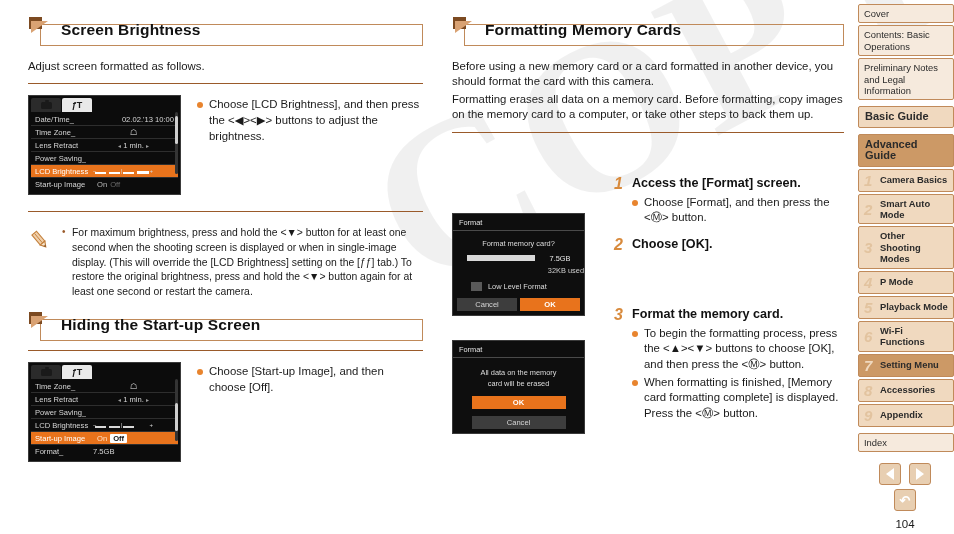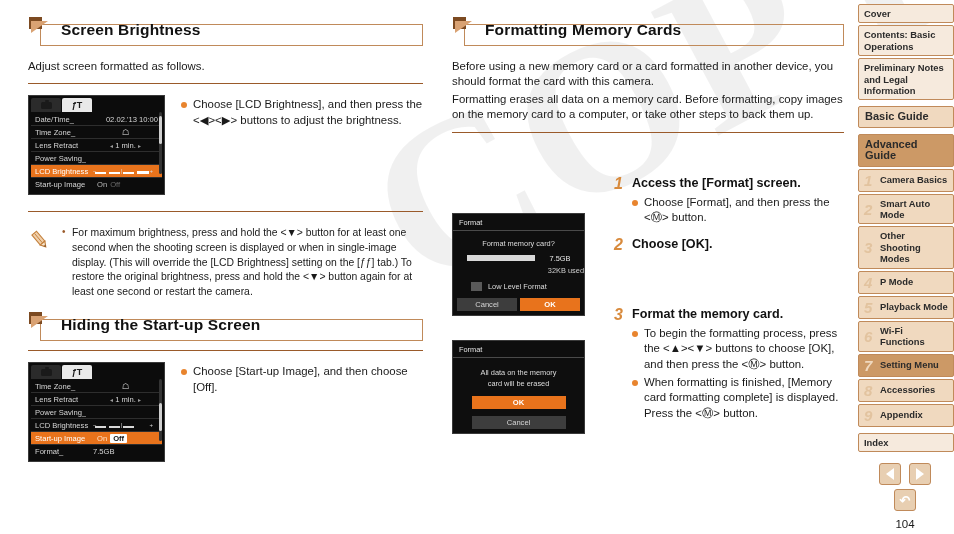--- a/index.html
+++ b/index.html
@@ -95,21 +95,21 @@
   }
   .rule.thin { border-top: 1px solid #9a5a2a; }
 
   
   .figrow { display: flex; margin-top: 11px; }
   .figrow .shot { flex: 0 0 auto; }
   .figrow .txt  { flex: 1 1 auto; padding-left: 16px; padding-top: 2px; }
 
   
   .lcd {
-    width: 137px;
+    width: 153px;
     background: #0c0c0c;
     border: 1px solid #3a3a3a;
     padding: 2px 2px 3px 2px;
     position: relative;
   }
   .lcd .tabs {
     display: flex;
     height: 14px;
     margin-bottom: 1px;
   }
@@ -319,21 +319,21 @@
     font-size: 9.4px;
     font-weight: bold;
     color: #2b2b2b;
     line-height: 11.4px;
     display: flex;
     align-items: center;
     min-height: 17px;
   }
   .nav-item.big { font-size: 11px; padding: 4px 6px; min-height: 20px; }
   .nav-item.active { background: #cc9966; }
-  .nav-item.plain { background: #f6eadd; font-weight: bold; }
+  .nav-item.plain { background: #f6eadd; font-weight: normal; }
   .nav-item .gnum {
     flex: 0 0 16px;
     font-size: 15px;
     font-style: italic;
     font-weight: bold;
     color: #e2c39f;
     line-height: 15px;
   }
   .nav-item.active .gnum { color: #f0d9bf; }
   .nav-item .glabel { flex: 1 1 auto; }

